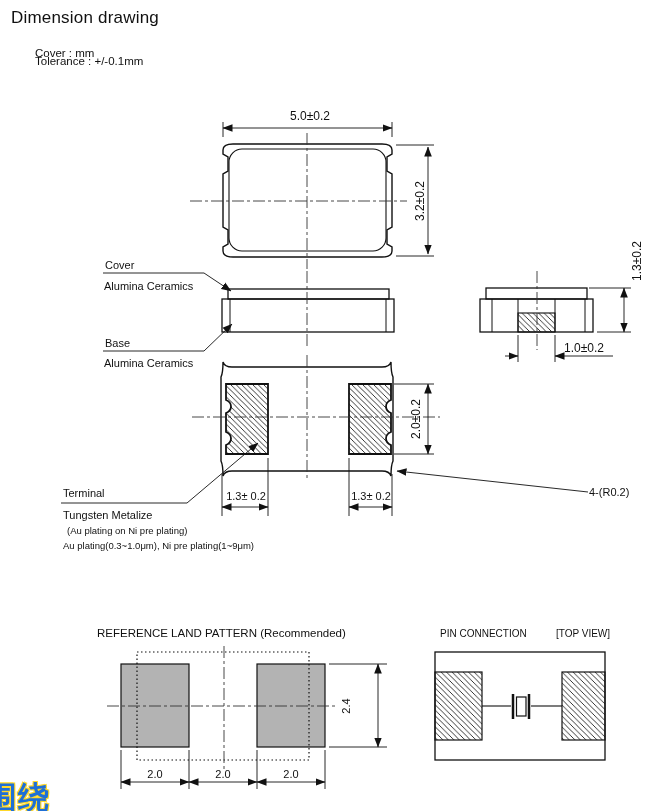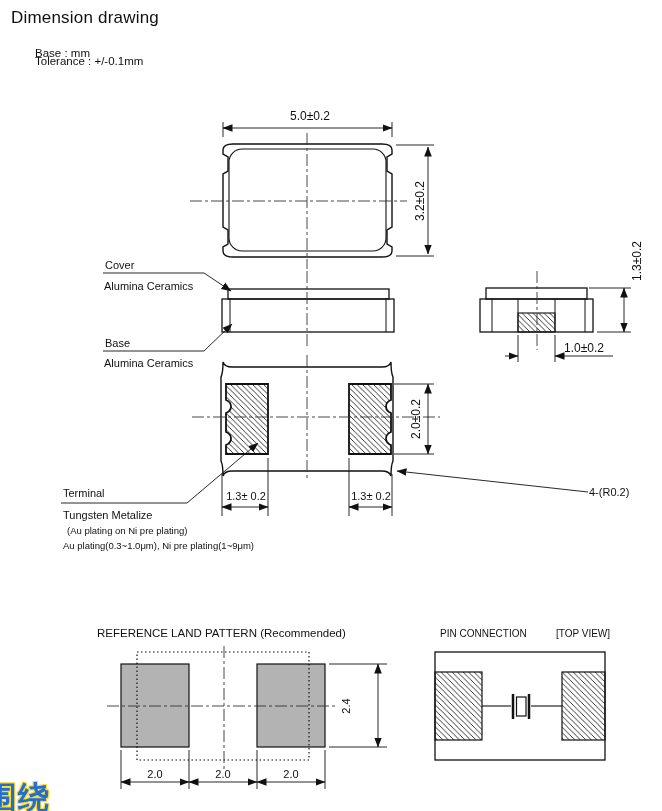--- a/index.html
+++ b/index.html
@@ -20,21 +20,21 @@
   .watermark{position:absolute;left:-14px;top:777px;font-size:31px;font-weight:bold;
      color:#1f6fd6;letter-spacing:1px;
      text-shadow:-1px -1px 0 #ffd829,1px -1px 0 #ffd829,-1px 1px 0 #ffd829,1px 1px 0 #ffd829,0 0 3px #fff;}
 </style>
 </head>
 <body>
 
 <div class="page">
 
   <div class="hdr-title">Dimension drawing</div>
-  <div class="hdr-line hdr-unit">Base : mm</div>
+  <div class="hdr-line hdr-unit">Cover : mm</div>
   <div class="hdr-line hdr-tol">Tolerance : +/-0.1mm</div>
 
   <svg width="662" height="811" viewBox="0 0 662 811">
     <defs>
       <marker id="arr" viewBox="0 0 10 10" refX="9.5" refY="5" markerWidth="10" markerHeight="10" markerUnits="userSpaceOnUse" orient="auto-start-reverse">
         <path d="M0,1.2 L10,5 L0,8.8 Z" fill="#111"></path>
       </marker>
       <pattern id="hatch" patternUnits="userSpaceOnUse" width="5.5" height="5.5">
         <path d="M-1,-1 L6.5,6.5" stroke="#222" stroke-width="0.9"></path>
       </pattern>

